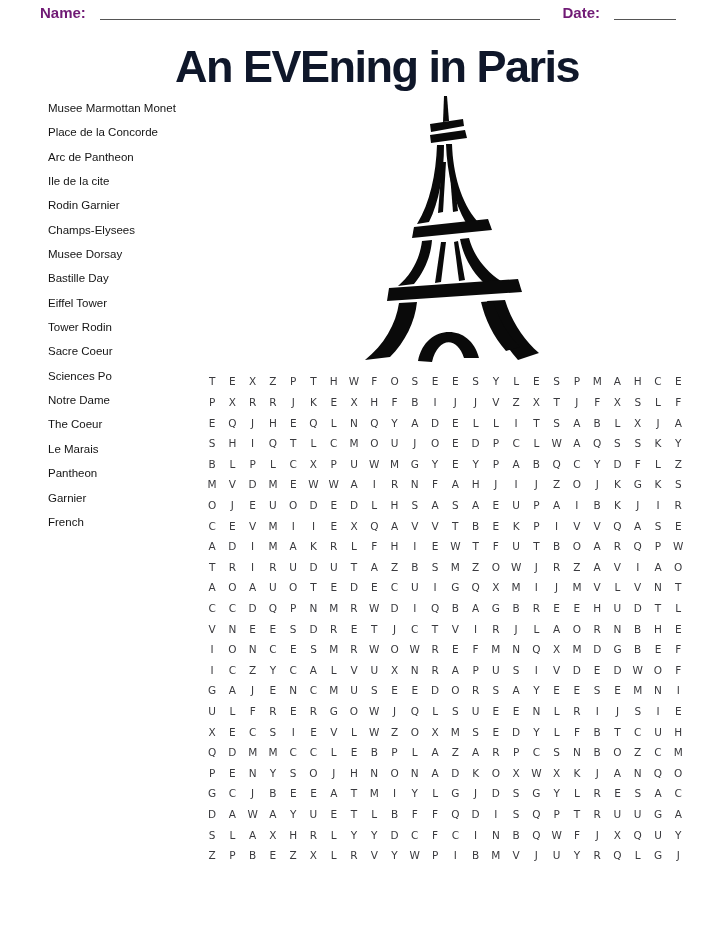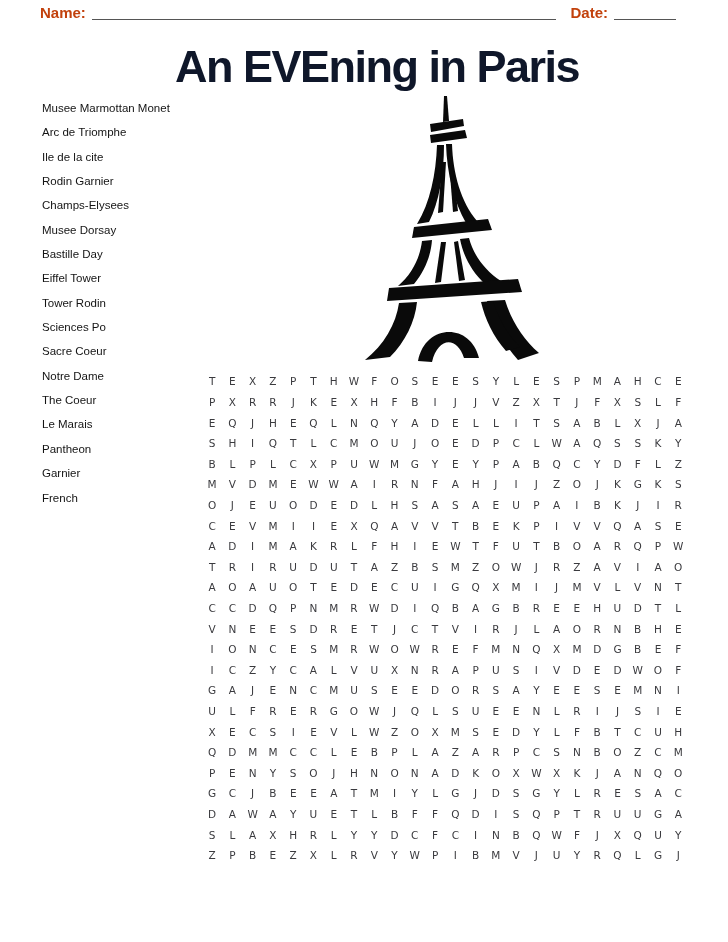--- a/index.html
+++ b/index.html
@@ -6,41 +6,42 @@
   body {
     width: 728px; height: 942px;
     background: #ffffff;
     font-family: "Liberation Sans", sans-serif;
     position: relative;
     overflow: hidden;
   }
   .header {
     position: absolute; top: 4px; left: 40px; right: 52px;
     display: flex; align-items: center;
-    font-size: 15px; font-weight: 700; color: #c2410c;
+    font-size: 15px; font-weight: 700; color: #701a75; gap: 8px;
   }
   .blank-line {
     border-bottom: 1.6px solid #555;
     height: 15px;
   }
   .name-line { flex: 1; margin: 0 14px 1px 6px; }
   .date-line { width: 62px; margin: 0 0 1px 6px; }
   .page-title {
     position: absolute; top: 28px; left: 0; width: 100%;
     text-align: center;
     font-size: 45px; font-weight: 700; letter-spacing: -1.5px;
     color: #0f172a; margin: 13px;
   }
   .word-list {
     position: absolute; left: 42px; top: 96px; width: 170px;
   }
   .word-item {
     height: 24.35px; line-height: 24.35px;
     font-size: 11.5px; font-weight: 500; color: #141414;
     white-space: nowrap;
+    margin-left: 6px;
   }
   .tower {
     position: absolute; left: 330px; top: 90px;
     width: 230px; height: 277px;
   }
   .grid {
     position: absolute; left: 202px; top: 371px;
     display: grid;
     grid-template-columns: repeat(24, 20.28px);
     grid-auto-rows: 20.62px;
@@ -60,30 +61,31 @@
     <span>Name:</span>
     <span class="blank-line name-line"></span>
     <span>Date:</span>
     <span class="blank-line date-line"></span>
   </div>
 
   <h1 class="page-title">An EVEning in Paris</h1>
 
   <div class="word-list">
       <div class="word-item">Musee Marmottan Monet</div>
-      <div class="word-item">Arc de Triomphe</div>
+      <div class="word-item">Place de la Concorde</div>
+      <div class="word-item">Arc de Pantheon</div>
       <div class="word-item">Ile de la cite</div>
       <div class="word-item">Rodin Garnier</div>
       <div class="word-item">Champs-Elysees</div>
       <div class="word-item">Musee Dorsay</div>
       <div class="word-item">Bastille Day</div>
       <div class="word-item">Eiffel Tower</div>
       <div class="word-item">Tower Rodin</div>
+      <div class="word-item">Sacre Coeur</div>
       <div class="word-item">Sciences Po</div>
-      <div class="word-item">Sacre Coeur</div>
       <div class="word-item">Notre Dame</div>
       <div class="word-item">The Coeur</div>
       <div class="word-item">Le Marais</div>
       <div class="word-item">Pantheon</div>
       <div class="word-item">Garnier</div>
       <div class="word-item">French</div>
     </div>
 
   <svg class="tower" viewBox="0 0 230 277" aria-hidden="true">
     <g fill="#0a0a0a">

